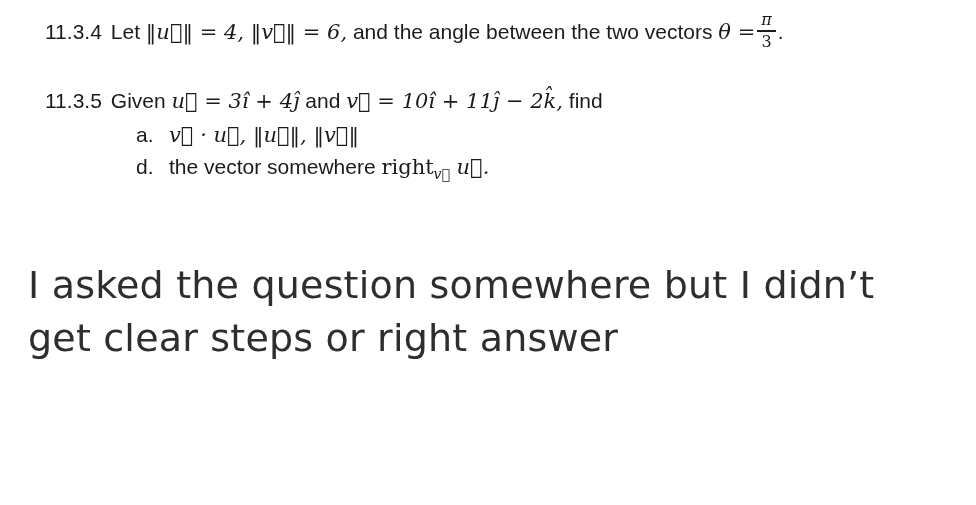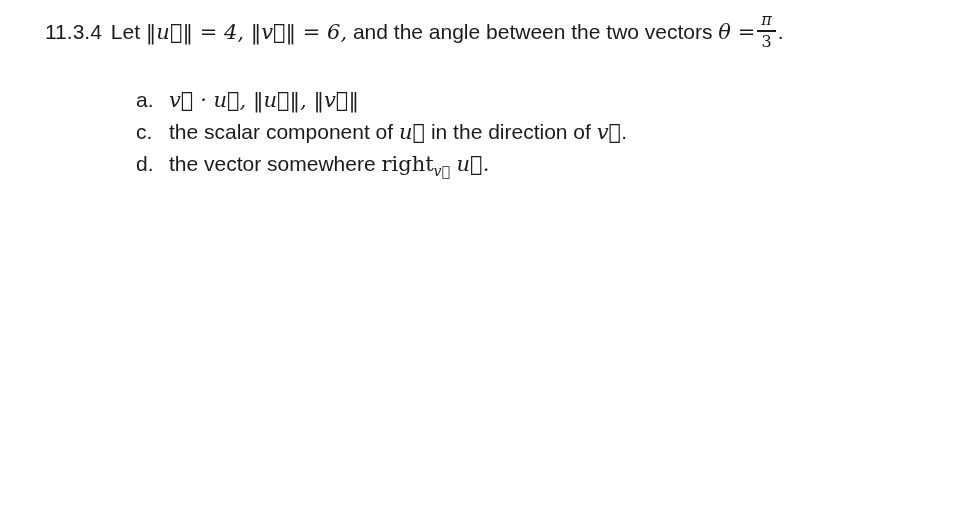--- a/index.html
+++ b/index.html
@@ -103,24 +103,28 @@
 
 <div class="page">
 
   <div class="problems">
 
     <section class="problem-1">
       <div class="pline"><span class="num">11.3.4</span><span class="t">Let </span><span class="m">‖u⃗‖ = 4, ‖v⃗‖ = 6,</span><span class="t"> and the angle between the two vectors </span><span class="m">θ =</span><span class="frac"><span class="fn">π</span><span class="fd">3</span></span><span class="t">.</span></div>
     </section>
 
     <section class="problem-2">
+      <div class="pline"><span class="num">11.3.5</span><span class="t">Given </span><span class="m">u⃗ = 3î + 4ĵ</span><span class="t"> and </span><span class="m">v⃗ = 10î + 11ĵ − 2k̂,</span><span class="t"> find</span></div>
 
       <ol class="items">
         <li><span class="lbl">a.</span><span class="m">v⃗ · u⃗, ‖u⃗‖, ‖v⃗‖</span></li>
-        <li><span class="lbl">c.</span><span class="t">the scalar component of </span><span class="m">u⃗</span><span class="t"> in the direction of </span><span class="m">v⃗</span><span class="t">.</span></li>
         <li><span class="lbl">d.</span><span class="t">the vector somewhere </span><span class="op">right</span><sub class="m">v⃗</sub><span class="m"> u⃗.</span></li>
       </ol>
     </section>
 
   </div>
 
+  <p class="note">
+    <span class="note-line">I asked the question somewhere but I didn’t</span>
+    <span class="note-line">get clear steps or right answer</span>
+  </p>
 
 </div>
 
 </body></html>

